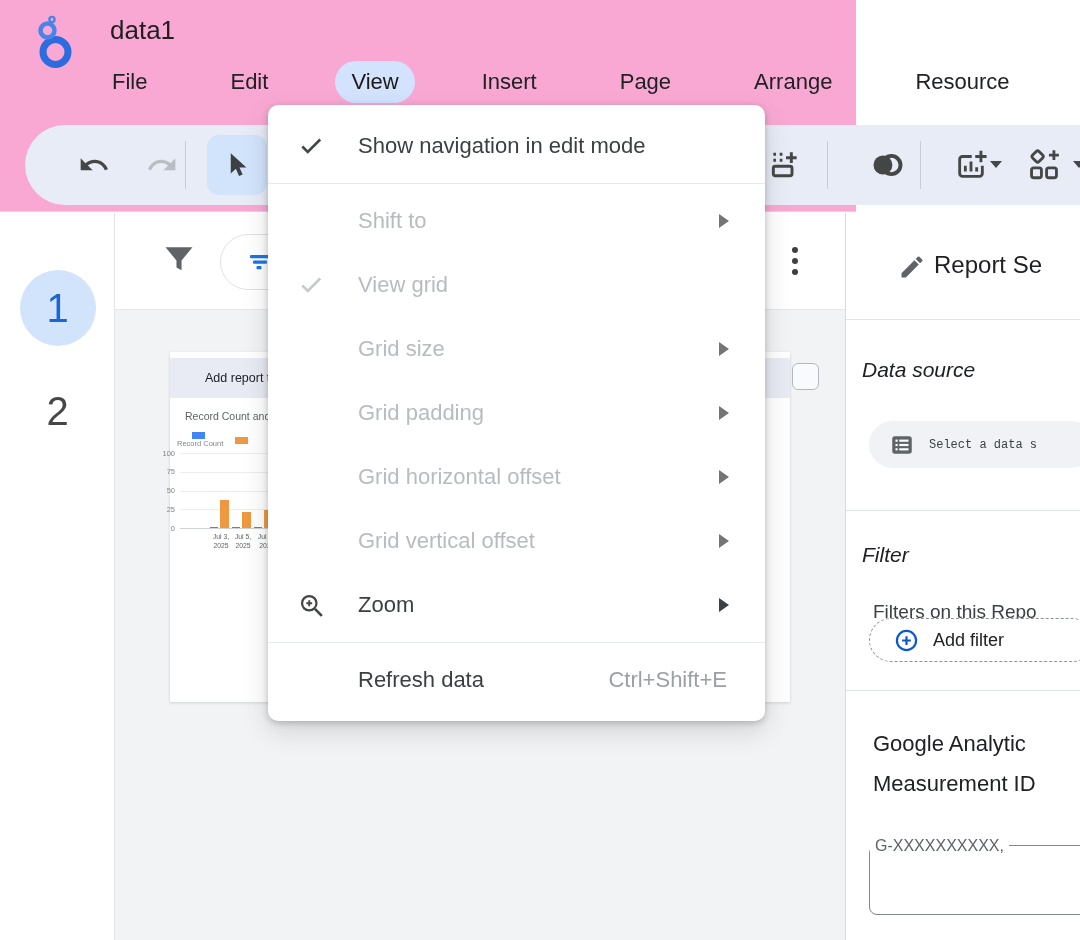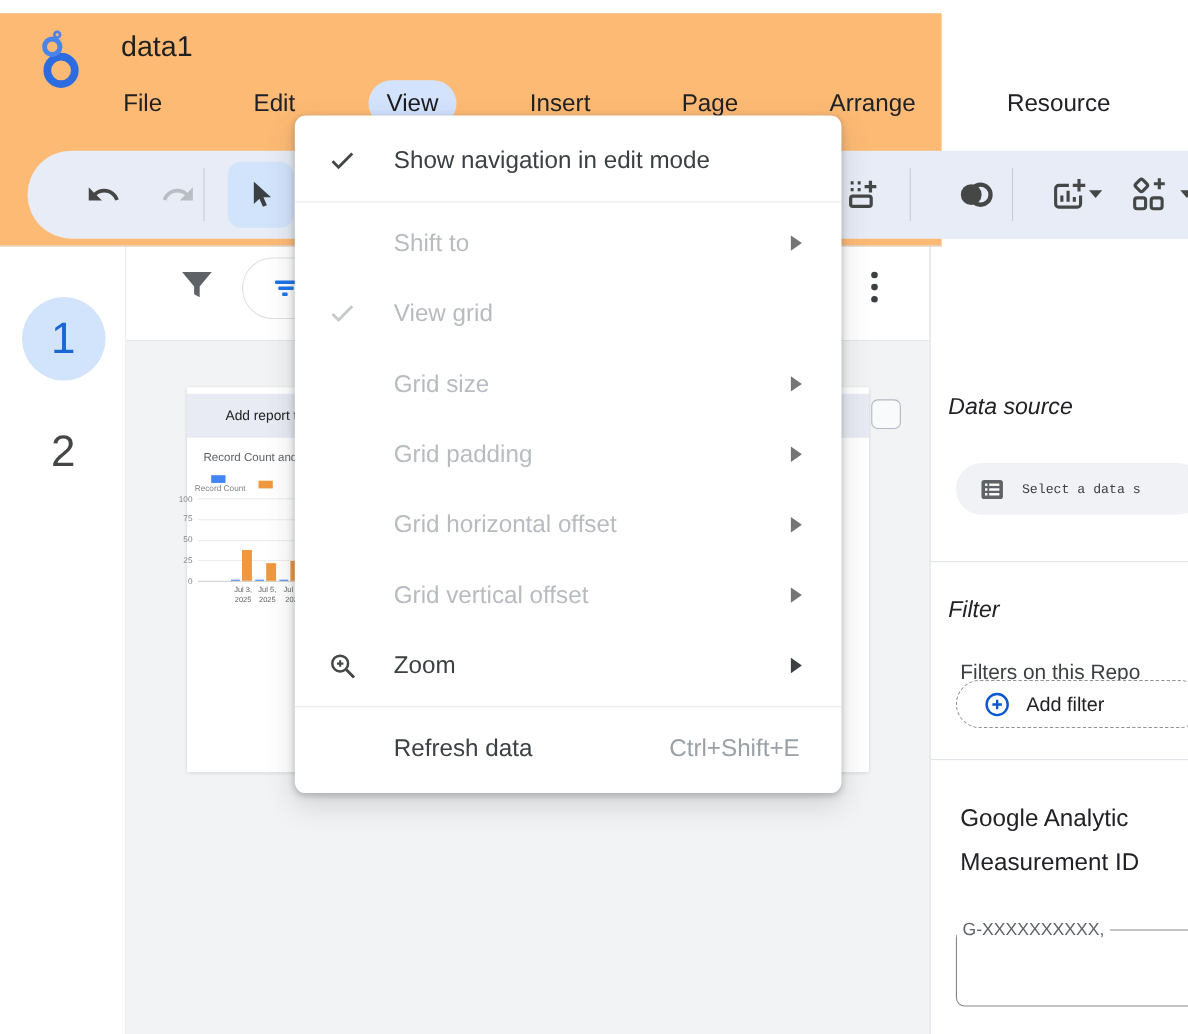--- a/index.html
+++ b/index.html
@@ -1,21 +1,21 @@
 <!DOCTYPE html>
 <html><head>
 <meta charset="utf-8">
 <style>
   html,body{margin:0;padding:0;background:#fff;}
   *{box-sizing:border-box;}
   #app{position:relative;width:1080px;height:940px;overflow:hidden;
        font-family:"Liberation Sans","DejaVu Sans",sans-serif;color:#202124;background:#fff;}
 
   
-  .header{position:absolute;left:0;top:12px;width:856px;height:212px;background:#fdba74;border-bottom:1px solid #d8dadd;z-index:5;}
+  .header{position:absolute;left:0;top:0;width:856px;height:212px;background:#f9a8d4;border-bottom:1px solid #d8dadd;z-index:5;}
   .logo{position:absolute;left:38px;top:10px;}
   .doc-title{position:absolute;left:110px;top:15px;font-size:26px;color:#1f1f1f;}
   .menu-bar{position:absolute;left:96px;top:61px;display:flex;align-items:center;gap:43px;}
   .mb-item{font-size:22px;color:#202124;padding:8px 16px;margin-right:8px;border-radius:24px;cursor:pointer;white-space:nowrap;}
   .mb-item.active{background:#d3e3fd;color:#1b1b1b;}
 
   
   .toolbar{position:absolute;left:25px;top:125px;width:1060px;height:80px;background:#e8ecf6;border-radius:40px 0 0 40px;}
   .tb-btn{position:absolute;top:16px;width:48px;height:48px;display:flex;align-items:center;justify-content:center;}
   .tb-divider{position:absolute;top:16px;width:1px;height:48px;background:#c6cbd4;}
@@ -240,20 +240,28 @@
           <div class="mc-bar" style="left: 109px; width: 9px; height: 18px; top: 105px; background: rgb(240, 152, 63);"></div>
           <div class="mc-xlab" style="left: 95px; top: 128px;">
             <div>Jul 8</div>
             <div>202</div>
           </div>
         </div>
     </div>
   </div>
 
   <div class="right-panel">
+    <div class="rp-header">
+      <span class="rp-pencil">
+        <svg width="28" height="28" viewBox="0 0 24 24">
+            <path d="M3 17.25V21h3.75L17.81 9.94l-3.75-3.75L3 17.25zM20.71 7.04c.39-.39.39-1.02 0-1.41l-2.34-2.34a.9959.9959 0 0 0-1.41 0l-1.83 1.83 3.75 3.75 1.83-1.83z" fill="#5f6368"></path>
+          </svg>
+      </span>
+      <span class="rp-title">Report Se</span>
+    </div>
 
     <div class="rp-h2" style="top:145px">Data source</div>
     <div class="select-pill">
       <svg width="26" height="26" viewBox="0 0 24 24">
         <rect x="3" y="4" width="18" height="16" rx="2.4" fill="#5f6368"></rect>
         <g fill="#ffffff">
             <rect x="6" y="7" width="2" height="2"></rect>
             <rect x="9.5" y="7" width="8.5" height="2"></rect>
             <rect x="6" y="11" width="2" height="2"></rect>
             <rect x="9.5" y="11" width="8.5" height="2"></rect>

